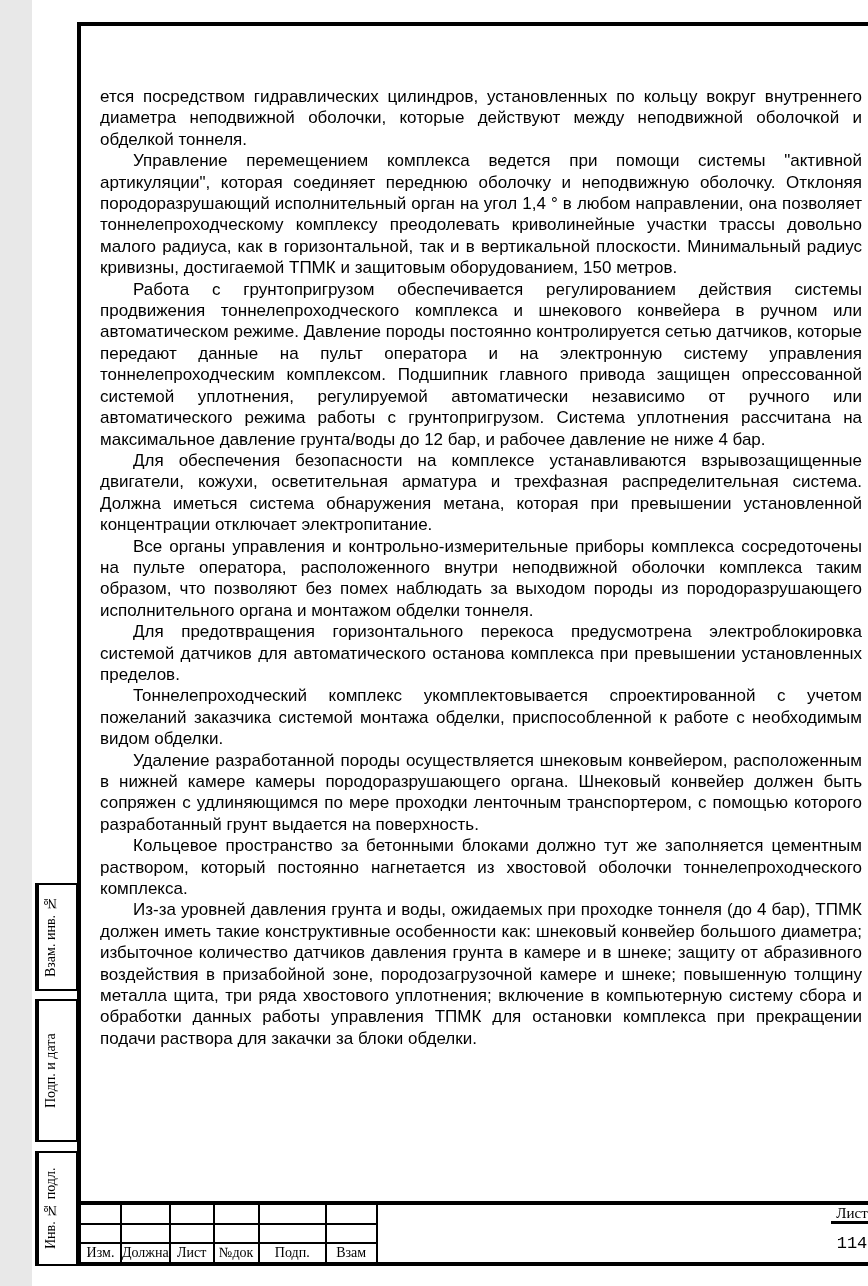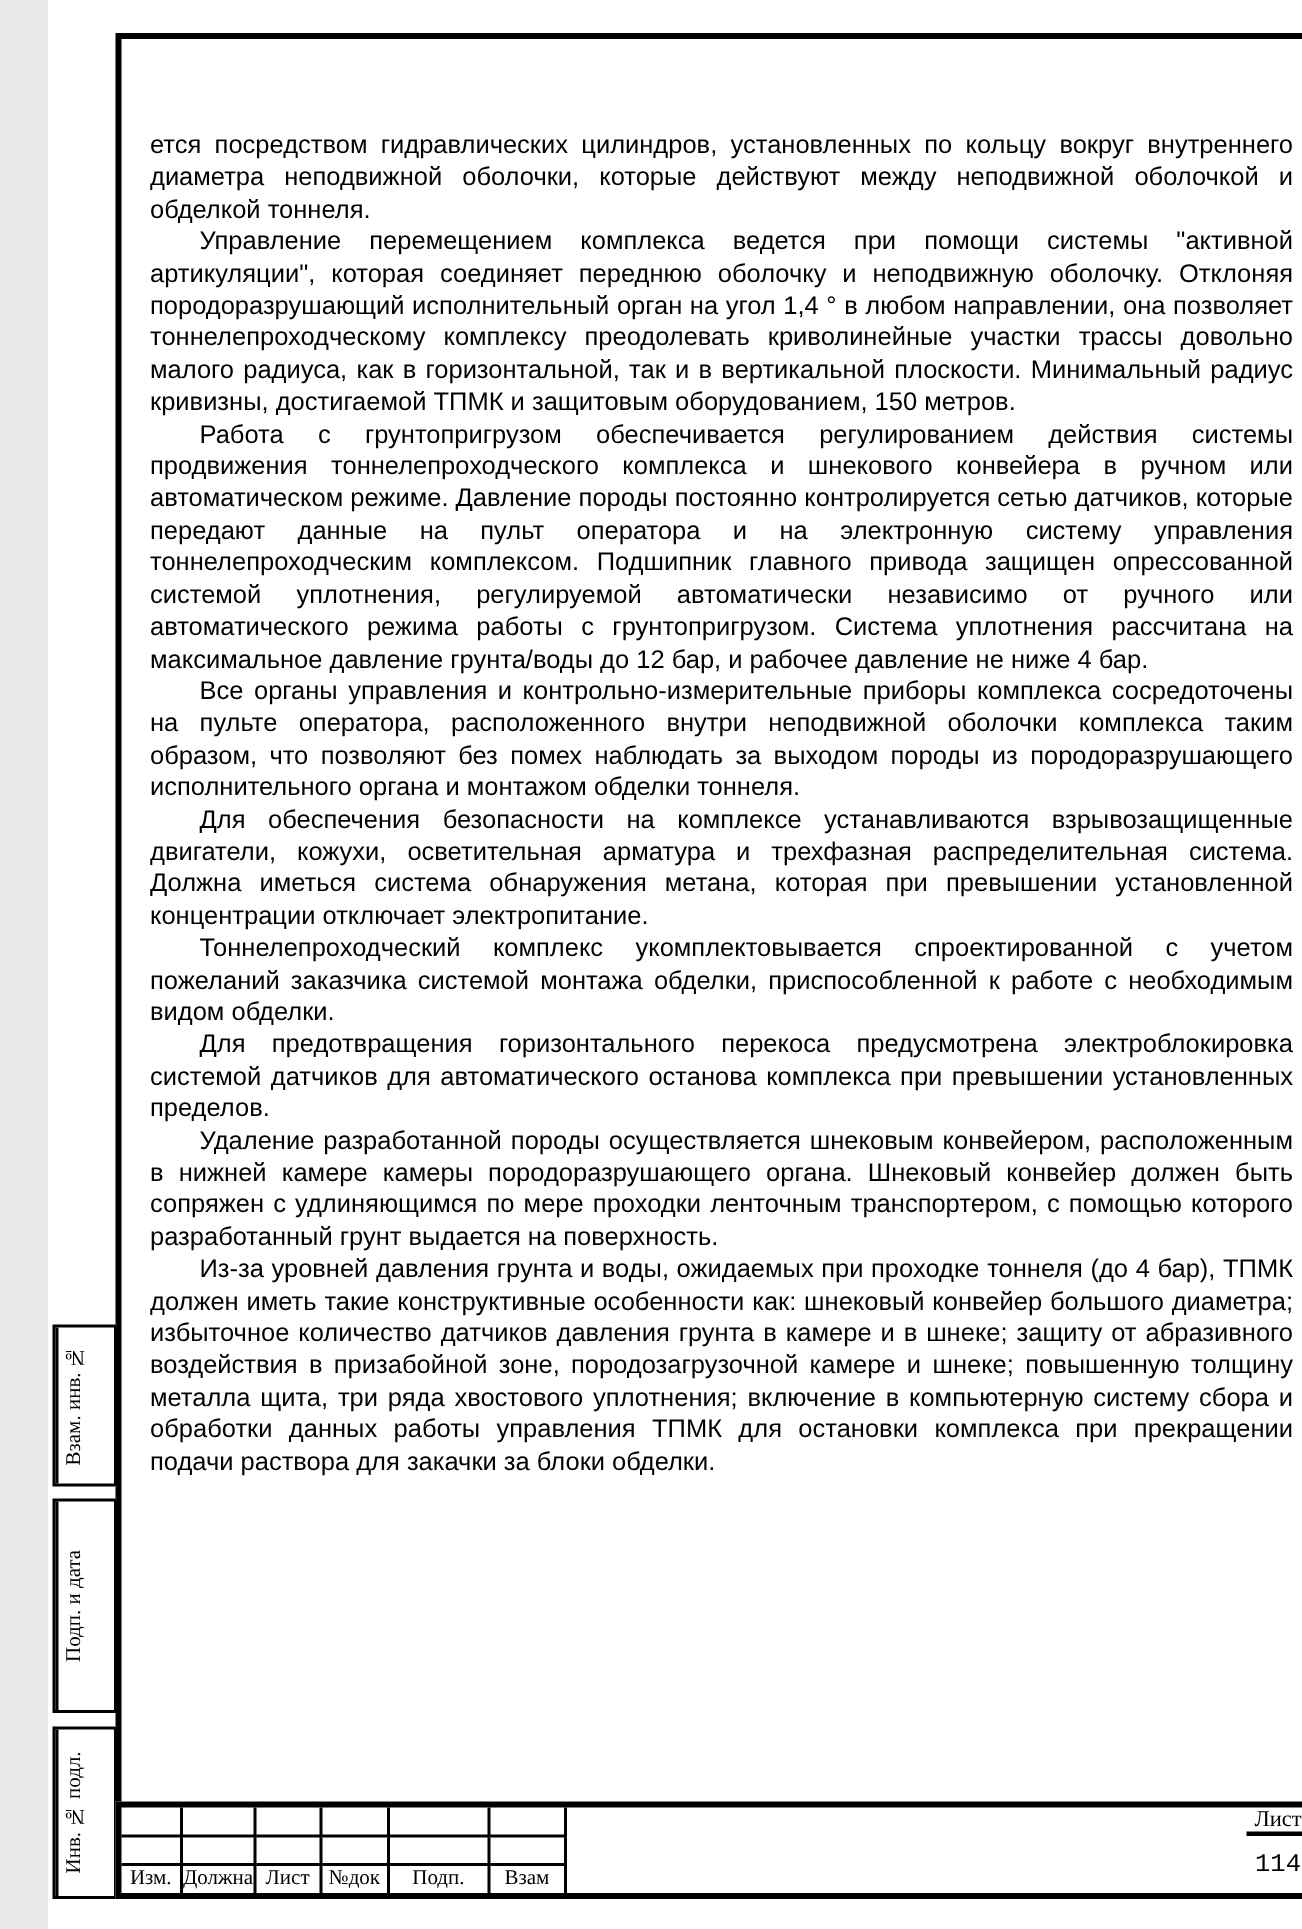--- a/index.html
+++ b/index.html
@@ -78,25 +78,26 @@
 </head>
 <body>
 
 <div class="page">
 
   <div class="frame">
     <div class="content">
       <p>ется посредством гидравлических цилиндров, установленных по кольцу вокруг внутреннего диаметра неподвижной оболочки, которые действуют между неподвижной оболочкой и обделкой тоннеля.</p>
       <p>Управление перемещением комплекса ведется при помощи системы "активной артикуляции", которая соединяет переднюю оболочку и неподвижную оболочку. Отклоняя породоразрушающий исполнительный орган на угол 1,4 ° в любом направлении, она позволяет тоннелепроходческому комплексу преодолевать криволинейные участки трассы довольно малого радиуса, как в горизонтальной, так и в вертикальной плоскости. Минимальный радиус кривизны, достигаемой ТПМК и защитовым оборудованием, 150 метров.</p>
       <p>Работа с грунтопригрузом обеспечивается регулированием действия системы продвижения тоннелепроходческого комплекса и шнекового конвейера в ручном или автоматическом режиме. Давление породы постоянно контролируется сетью датчиков, которые передают данные на пульт оператора и на электронную систему управления тоннелепроходческим комплексом. Подшипник главного привода защищен опрессованной системой уплотнения, регулируемой автоматически независимо от ручного или автоматического режима работы с грунтопригрузом. Система уплотнения рассчитана на максимальное давление  грунта/воды до 12 бар, и  рабочее давление  не ниже 4 бар.</p>
+      <p>Для обеспечения безопасности на комплексе устанавливаются взрывозащищенные двигатели, кожухи, осветительная арматура и трехфазная распределительная система. Должна иметься система обнаружения метана, которая при превышении установленной концентрации  отключает электропитание.</p>
       <p>Все органы  управления и контрольно-измерительные приборы комплекса сосредоточены на пульте оператора, расположенного внутри неподвижной оболочки комплекса таким образом, что позволяют без помех наблюдать за выходом породы из породоразрушающего исполнительного органа и монтажом обделки тоннеля.</p>
-      <p>Для обеспечения безопасности на комплексе устанавливаются взрывозащищенные двигатели, кожухи, осветительная арматура и трехфазная распределительная система. Должна иметься система обнаружения метана, которая при превышении установленной концентрации  отключает электропитание.</p>
+      <p>Для предотвращения горизонтального перекоса предусмотрена электроблокировка системой датчиков для автоматического останова комплекса при превышении установленных пределов.</p>
       <p>Тоннелепроходческий комплекс укомплектовывается спроектированной с учетом пожеланий заказчика системой монтажа обделки, приспособленной к работе с необходимым видом обделки.</p>
-      <p>Для предотвращения горизонтального перекоса предусмотрена электроблокировка системой датчиков для автоматического останова комплекса при превышении установленных пределов.</p>
       <p>Удаление разработанной породы осуществляется шнековым конвейером, расположенным в нижней камере камеры породоразрушающего органа. Шнековый конвейер должен быть сопряжен с удлиняющимся по мере проходки ленточным транспортером, с помощью которого разработанный грунт выдается на поверхность.</p>
+      <p>Кольцевое пространство за бетонными блоками должно тут же заполняется цементным раствором, который постоянно нагнетается из хвостовой оболочки тоннелепроходческого комплекса.</p>
       <p>Из-за   уровней давления грунта и воды, ожидаемых при проходке тоннеля (до 4 бар), ТПМК должен иметь такие конструктивные особенности как: шнековый конвейер большого диаметра; избыточное количество датчиков давления грунта  в камере и в шнеке; защиту от абразивного воздействия в призабойной зоне, породозагрузочной камере и шнеке; повышенную толщину металла щита, три ряда хвостового уплотнения; включение в компьютерную систему сбора и обработки данных работы управления ТПМК для остановки комплекса при прекращении подачи раствора для закачки за блоки обделки.</p>
     </div>
   </div>
 
   <div class="side-box" style="top:883px; height:108px;">
     <div class="side-label">Взам. инв. №</div>
     <div class="side-empty"></div>
   </div>
   <div class="side-box" style="top:999px; height:143px;">
     <div class="side-label">Подп. и дата</div>

